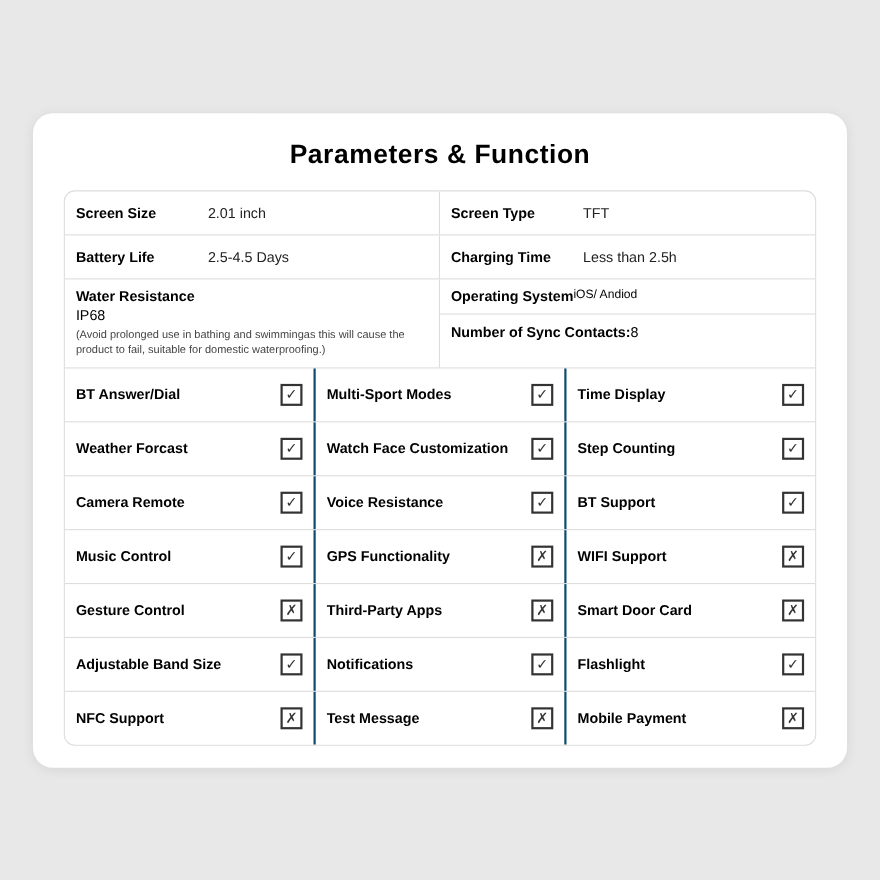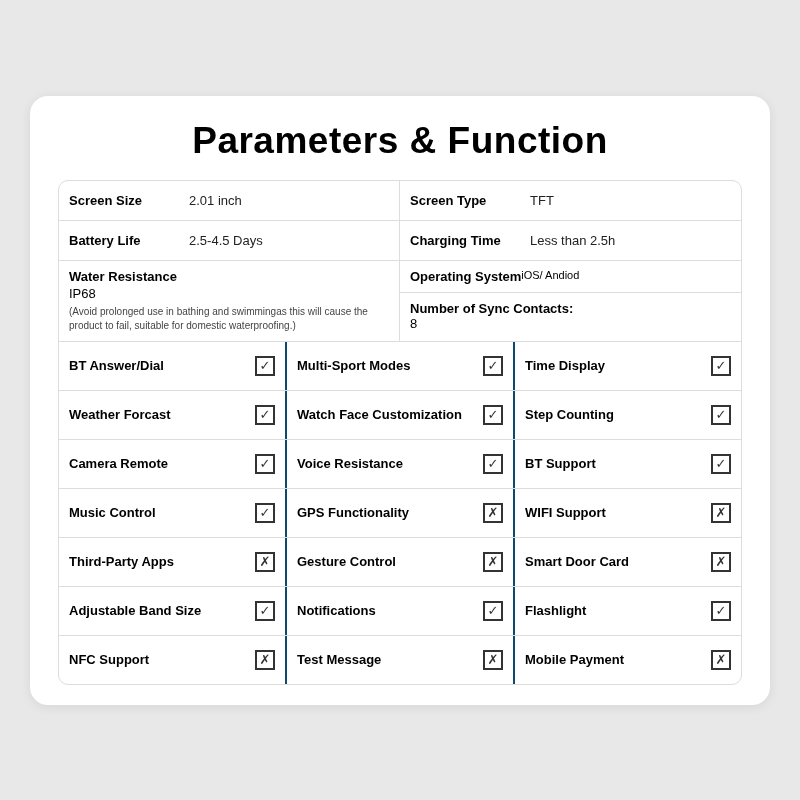--- a/index.html
+++ b/index.html
@@ -14,21 +14,21 @@
     }
     .card {
       background: #fff;
       border-radius: 18px;
       width: 740px;
       padding: 24px 28px 20px 28px;
       box-shadow: 0 2px 12px rgba(0,0,0,0.08);
     }
     h1 {
       text-align: center;
-      font-size: 37px;
+      font-size: 24px;
       font-weight: 900;
       margin-bottom: 18px;
       letter-spacing: 0.5px;
     }
     .params-table {
       border: 1px solid #ddd;
       border-radius: 10px;
       overflow: hidden;
       width: 100%;
     }
@@ -145,21 +145,21 @@
       <div style="width:50%; border-right:1px solid #ddd; padding:8px 10px;">
         <div style="font-weight:700;font-size:13px;">Water Resistance</div>
         <div style="font-size:13px;margin-top:2px;">IP68</div>
         <div style="font-size:10px;color:#444;margin-top:4px;line-height:1.4;">(Avoid prolonged use in bathing and swimmingas this will cause the product to fail, suitable for domestic waterproofing.)</div>
       </div>
       <div style="width:50%; display:flex; flex-direction:column; justify-content:flex-start;">
         <div style="display:flex; border-bottom:1px solid #ddd; padding:8px 10px; align-items:flex-start;">
           <span style="font-weight:700;font-size:13px;min-width:110px;">Operating System</span>
           <span style="font-size:11px;">iOS/ Andiod</span>
         </div>
-        <div style="display:flex; padding:8px 10px; align-items:flex-start;flex-direction:column;">
+        <div style="display:flex; padding:8px 10px; align-items:center;">
           <span style="font-weight:700;font-size:13px;min-width:110px;">Number of Sync Contacts:</span>
           <span style="font-size:13px;">8</span>
         </div>
       </div>
     </div>
 
     <div class="feature-grid" id="feature-grid">
     <div class="feature-row">
           <div class="feature-cell">
             <span class="feature-name">BT Answer/Dial</span>
@@ -211,25 +211,25 @@
             <span class="feature-name">GPS Functionality</span>
             <div class="check-box check-no"></div>
           </div>
           <div class="feature-cell">
             <span class="feature-name">WIFI Support</span>
             <div class="check-box check-no"></div>
           </div>
         </div>
         <div class="feature-row">
           <div class="feature-cell">
+            <span class="feature-name">Gesture Control</span>
+            <div class="check-box check-no"></div>
+          </div>
+          <div class="feature-cell">
             <span class="feature-name">Third-Party Apps</span>
-            <div class="check-box check-no"></div>
-          </div>
-          <div class="feature-cell">
-            <span class="feature-name">Gesture Control</span>
             <div class="check-box check-no"></div>
           </div>
           <div class="feature-cell">
             <span class="feature-name">Smart Door Card</span>
             <div class="check-box check-no"></div>
           </div>
         </div>
         <div class="feature-row">
           <div class="feature-cell">
             <span class="feature-name">Adjustable Band Size</span>

